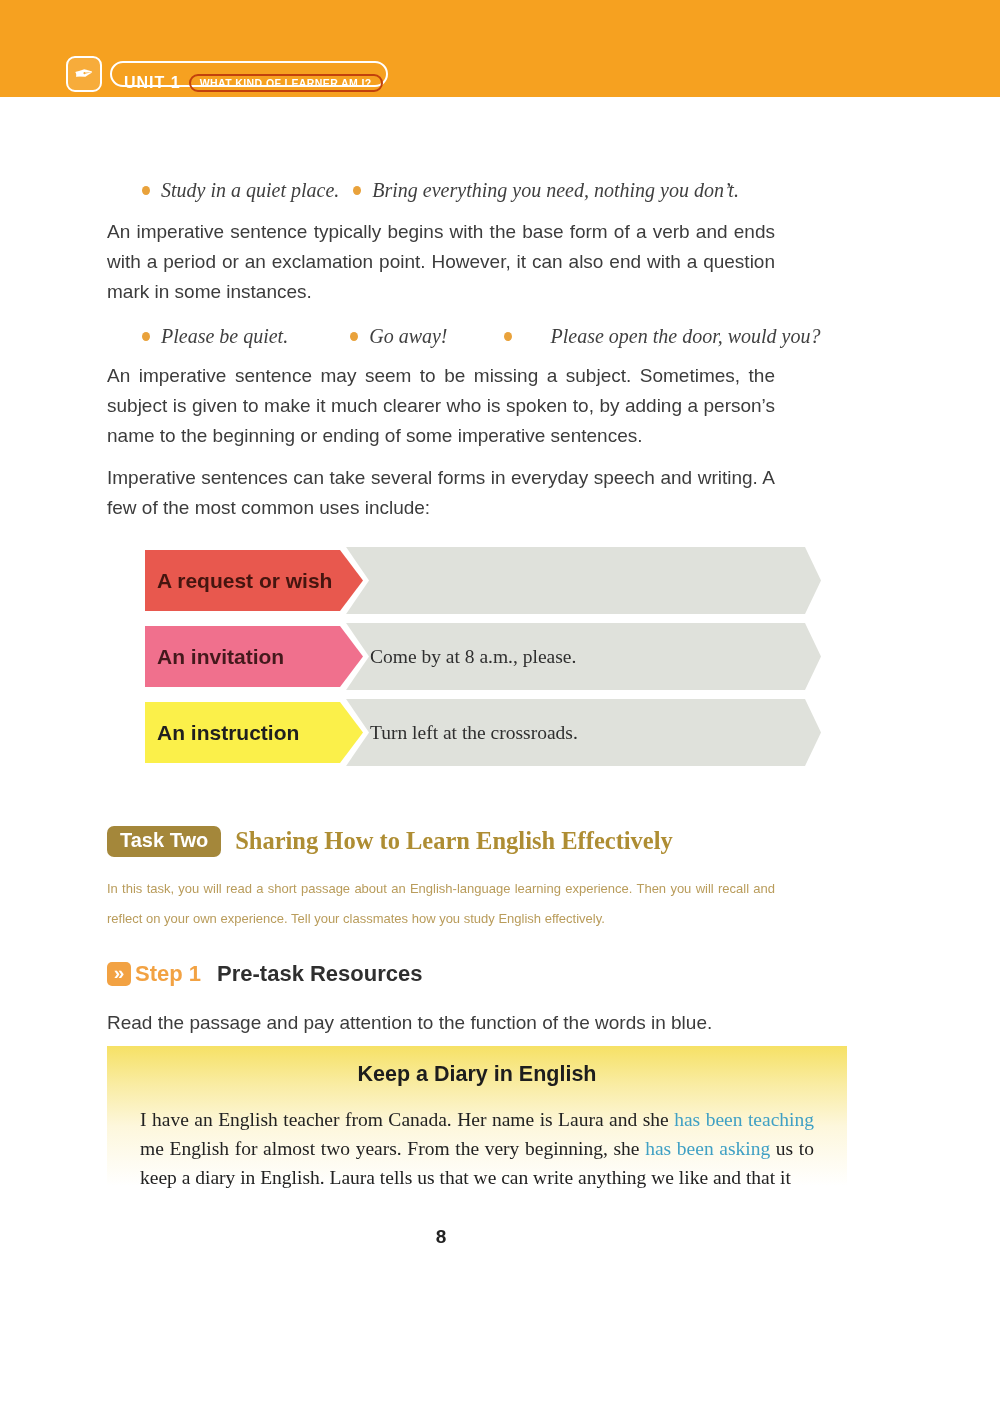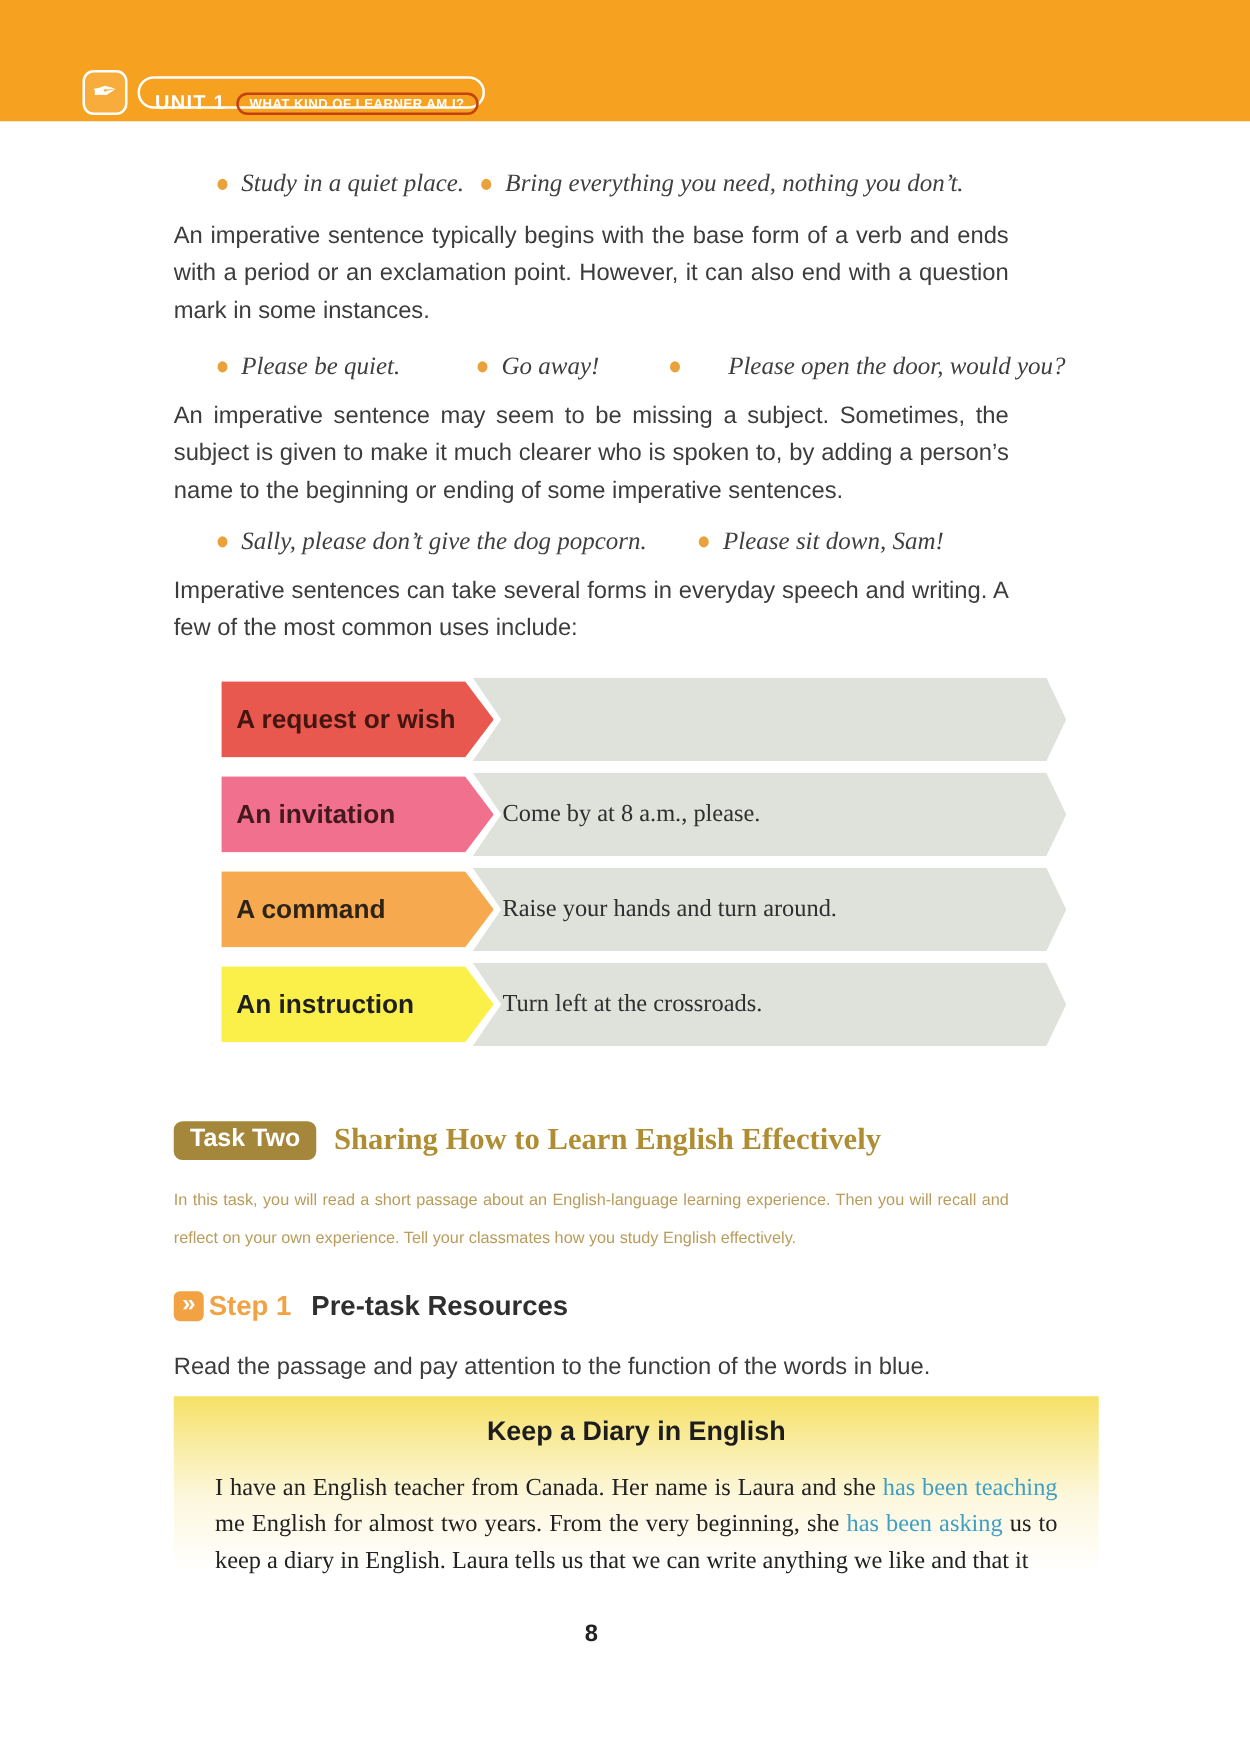--- a/index.html
+++ b/index.html
@@ -21,21 +21,21 @@
     display:flex; align-items:center; border:2px solid #fff; border-radius:16px;
     padding:19px 3px 2px 12px; height:26px; box-sizing:border-box;
   }
   .unit-label { color:#fff; font-weight:bold; font-size:16px; letter-spacing:1px; margin-right:8px; }
   .unit-subtitle-pill {
     border:2px solid #c2410c; border-radius:12px; padding:0 9px; height:18px;
     display:flex; align-items:center; box-sizing:border-box;
   }
   .unit-subtitle { color:#fff; font-size:10.5px; font-weight:bold; letter-spacing:0.4px; white-space:nowrap; }
   
-  .content { position:absolute; top:97px; left:0; width:928px; padding:37px 153px 0 107px; box-sizing:border-box;margin-left:32px; }
+  .content { position:absolute; top:97px; left:0; width:928px; padding:80px 153px 0 107px; box-sizing:border-box; }
   .brow { display:flex; align-items:center; height:26px; font-family:"Liberation Serif", serif; font-style:italic; font-size:20px; color:#3F3F3F; }
   .bi { display:flex; align-items:center; white-space:nowrap; }
   .dot { width:8px; height:9px; border-radius:50%; background:var(--bullet_dot,#E9A23B); margin-right:11px; flex:none; }
   .brow { padding-left:35px; }
   .brow1 { margin-bottom:14px; } .brow1 .bi + .bi { margin-left:14px; }
   .brow2 { margin:0 0 12px 0; } .brow2 .bi:nth-child(2) { margin-left:62px; } .brow2 .bi:nth-child(3) { margin-left:56px;gap:28px; }
   .brow3 { margin:0 0 12px 0; } .brow3 .bi + .bi { margin-left:42px; }
   .para { font-size:19px; line-height:30px; text-align:justify; margin:0 0 16px 0; }
   .para.p2 { margin-bottom:12px; }
   .para.p3 { margin-bottom:24px; }
@@ -140,58 +140,40 @@
           <span>Go away!</span>
         </span>
       <span class="bi">
           <span class="dot"></span>
           <span>Please open the door, would you?</span>
         </span>
     </div>
 
     <p class="para p2">An imperative sentence may seem to be missing a subject. Sometimes, the subject is given to make it much clearer who is spoken to, by adding a person’s name to the beginning or ending of some imperative sentences.</p>
 
-    <div class="brow brow3">
-      <span class="bi">
-          <span class="dot"></span>
-          <span>Sally, please don’t give the dog popcorn.</span>
-        </span>
-      <span class="bi">
-          <span class="dot"></span>
-          <span>Please sit down, Sam!</span>
-        </span>
-    </div>
 
     <p class="para p3">Imperative sentences can take several forms in everyday speech and writing. A few of the most common uses include:</p>
 
     <div class="atable">
 
       <div class="arow">
         <div class="gray-arrow"></div>
         <div class="label-halo"></div>
         <div class="label-fill" style="background: rgb(232, 88, 78); color: rgb(69, 21, 15);">A request or wish</div>
       </div>
 
       <div class="arow">
         <div class="gray-arrow"></div>
         <div class="label-halo"></div>
         <div class="label-fill" style="background: rgb(240, 112, 141); color: rgb(68, 25, 28);">An invitation</div>
         <div class="gray-text">
           <div>Come by at 8 a.m., please.</div>
         </div>
       </div>
 
-      <div class="arow">
-        <div class="gray-arrow"></div>
-        <div class="label-halo"></div>
-        <div class="label-fill" style="background: rgb(246, 169, 78); color: rgb(45, 35, 22);">A command</div>
-        <div class="gray-text">
-          <div>Raise your hands and turn around.</div>
-        </div>
-      </div>
 
       <div class="arow">
         <div class="gray-arrow"></div>
         <div class="label-halo"></div>
         <div class="label-fill" style="background: rgb(251, 240, 74); color: rgb(31, 31, 31);">An instruction</div>
         <div class="gray-text">
           <div>Turn left at the crossroads.</div>
         </div>
       </div>
 

